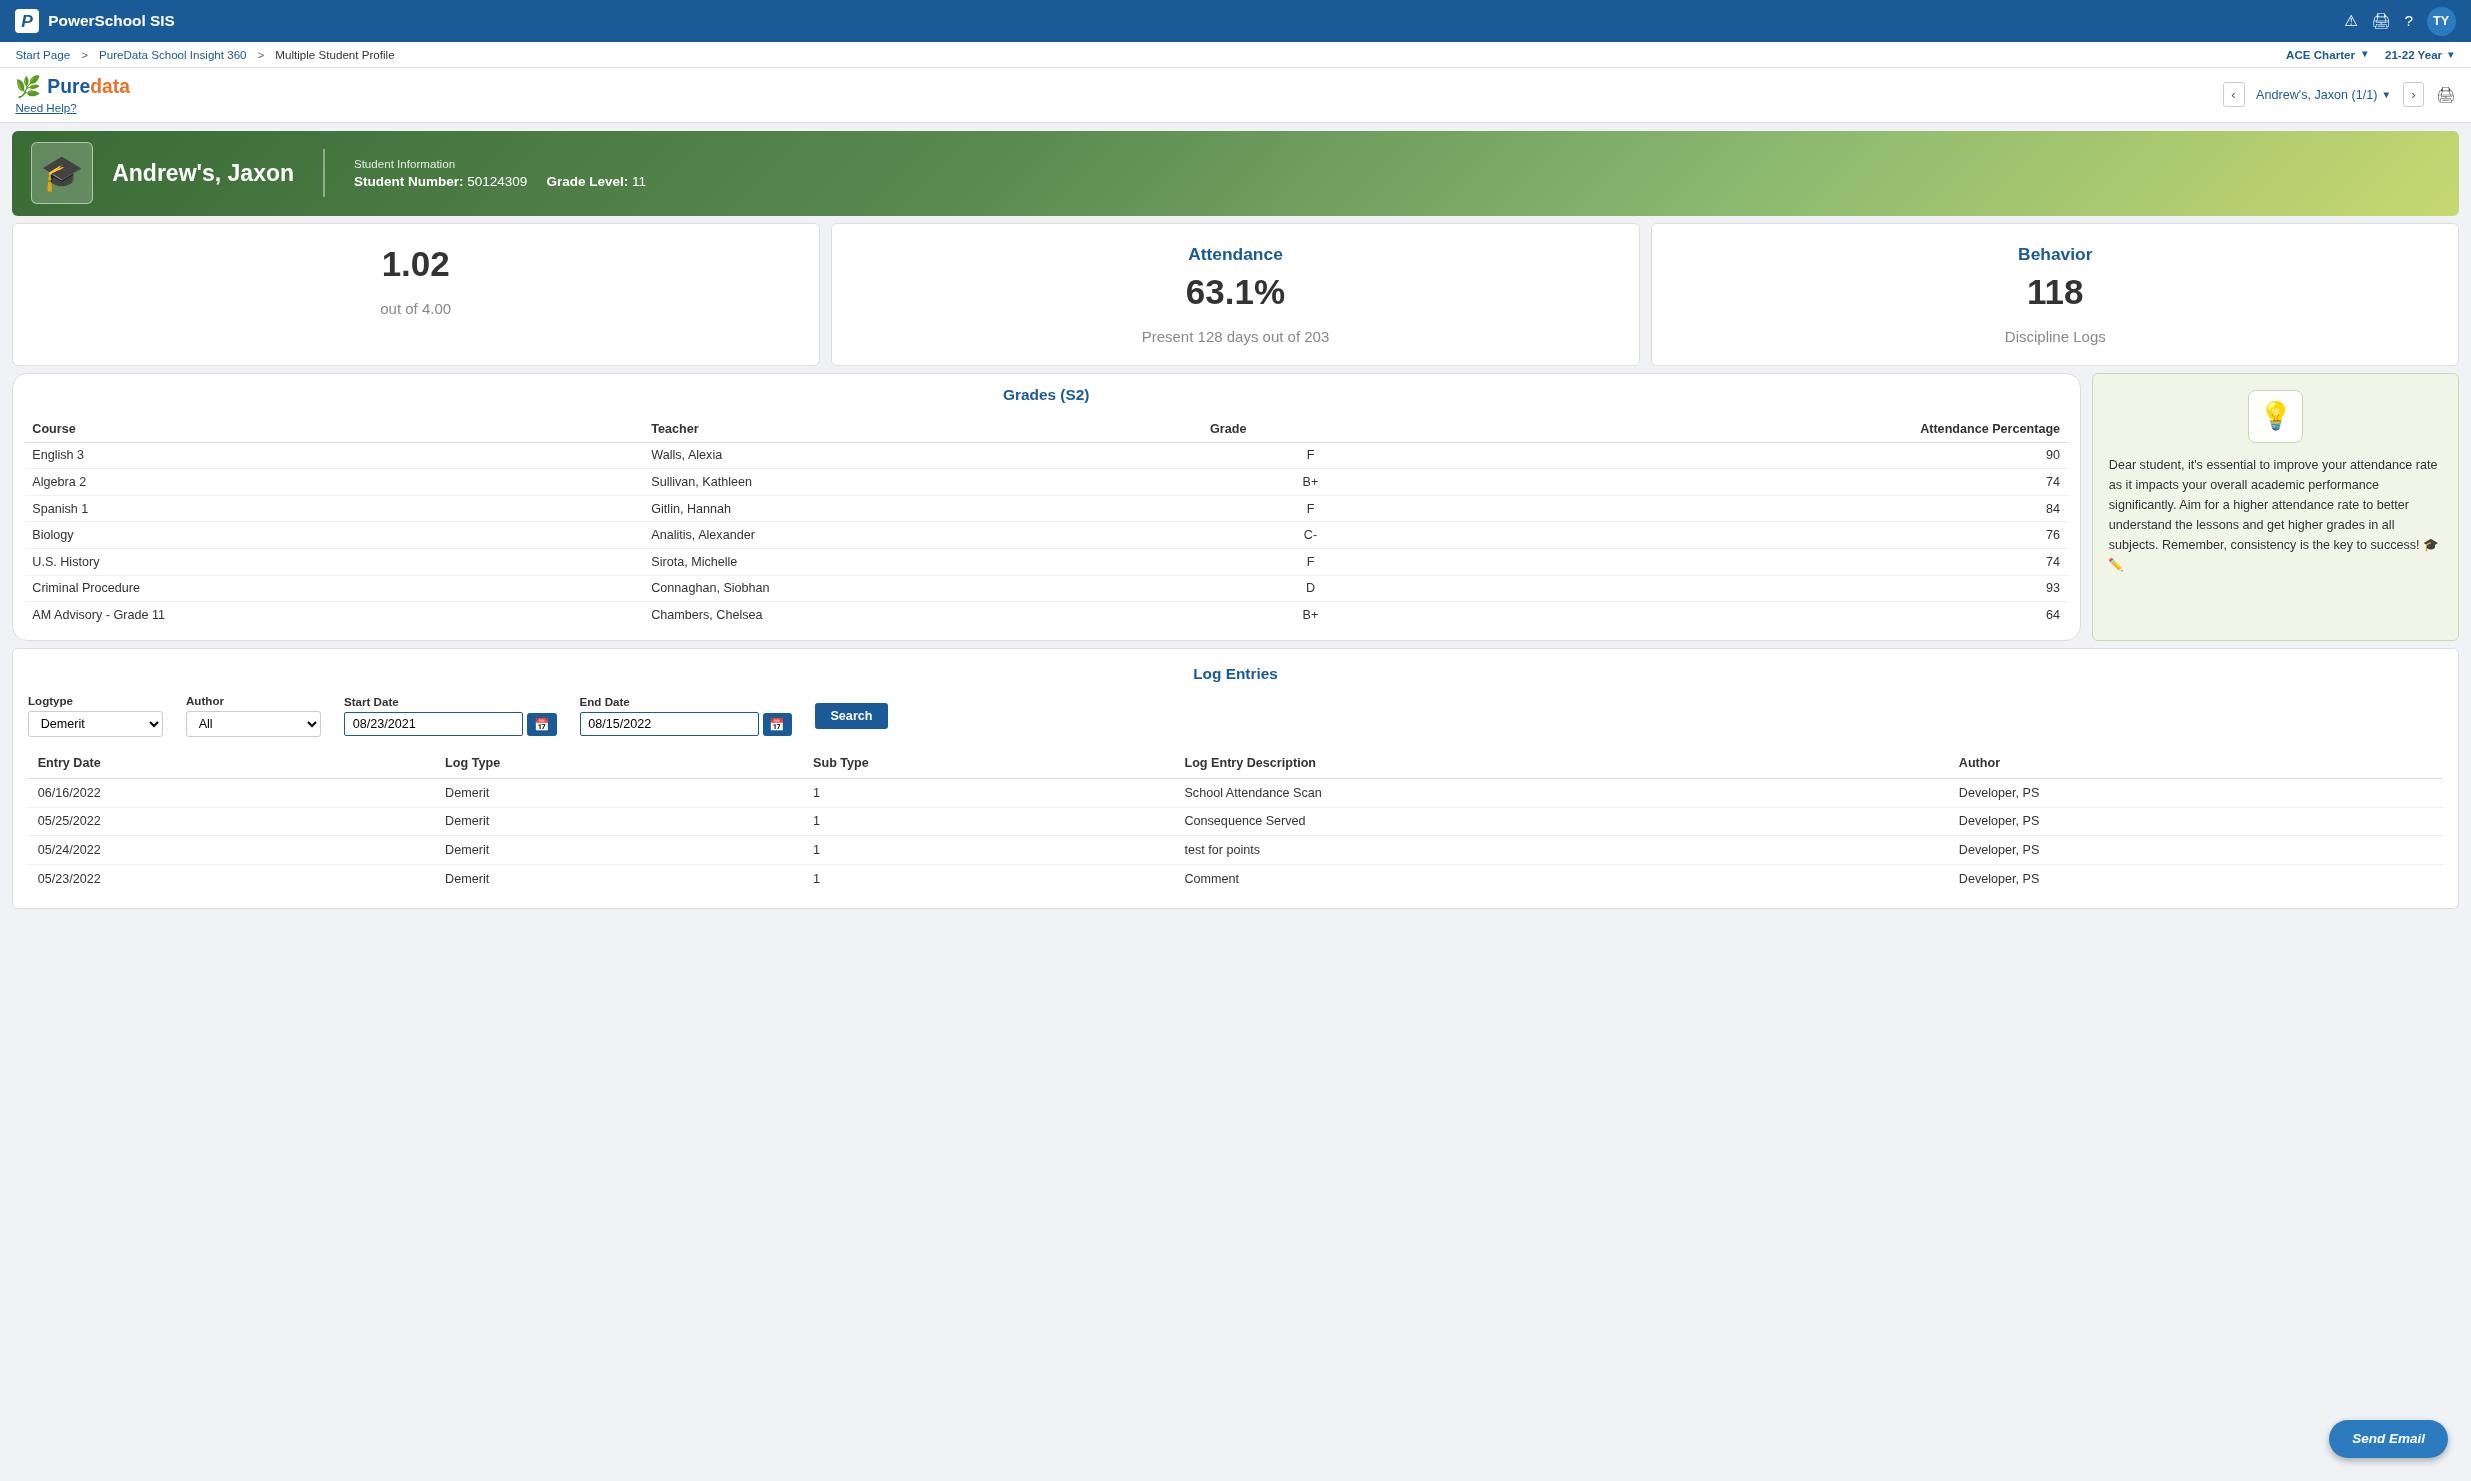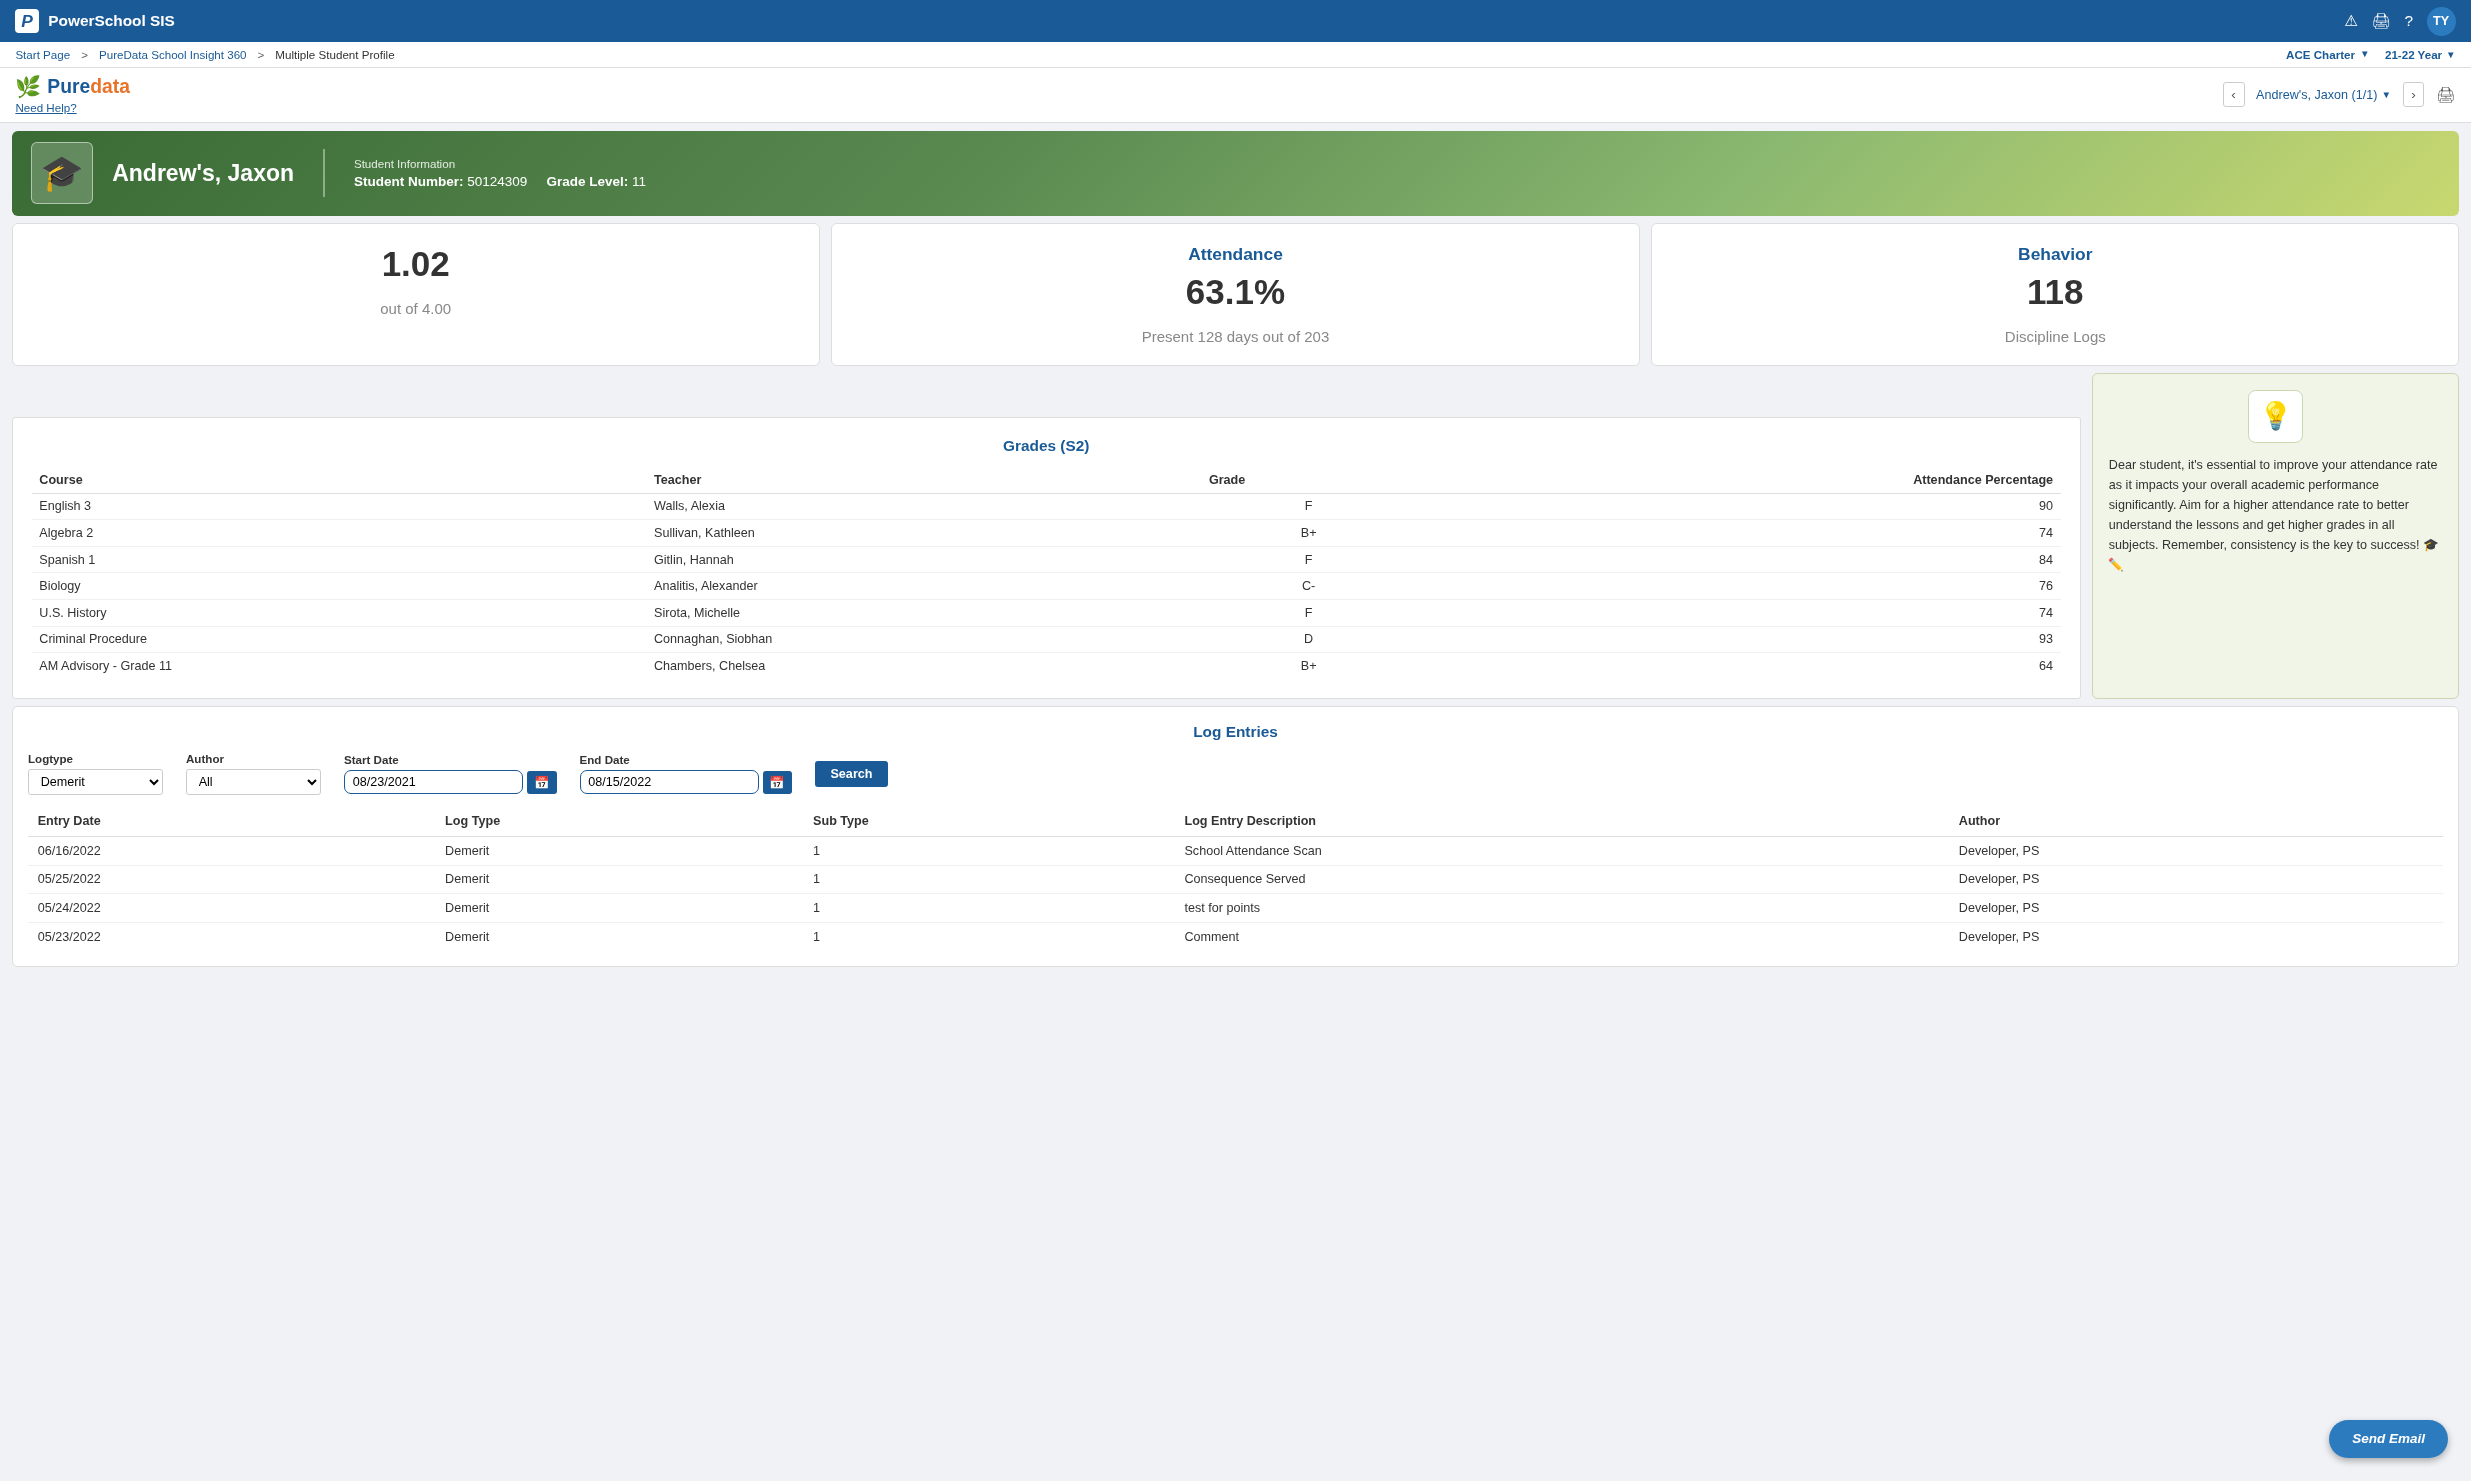--- a/index.html
+++ b/index.html
@@ -113,23 +113,22 @@
       display: flex;
       gap: 11.6px;
       margin: 7.7px 11.6px;
     }
 
     
     .grades-section {
       flex: 1;
       background: white;
       border: 1px solid #ddd;
-      border-radius: 3px;
-      padding: 19px;
-      margin-top: 44px;
+      border-radius: 15px;
+      padding: 12px;
     }
     .section-title { color: #1a5a96; font-size: 15.4px; font-weight: bold; text-align: center; margin-bottom: 11.6px; }
     .grades-table { width: 100%; border-collapse: collapse; }
     .grades-table th { text-align: left; padding: 5.8px 7.7px; font-weight: bold; border-bottom: 1px solid #ddd; font-size: 12.6px; }
     .grades-table th:last-child { text-align: right; }
     .grades-table td { padding: 5.8px 7.7px; border-bottom: 1px solid #f0f0f0; font-size: 12.6px; }
     .grades-table td:nth-child(3) { text-align: center; }
     .grades-table td:last-child { text-align: right; }
     .grades-table tr:last-child td { border-bottom: none; }
 
@@ -162,21 +161,21 @@
       background: white;
       border: 1px solid #ddd;
       border-radius: 5.8px;
       margin: 7.7px 11.6px;
       padding: 15.4px;
     }
     .log-filters { display: flex; align-items: center; gap: 23px; margin-bottom: 11.6px; flex-wrap: wrap; }
     .filter-group { display: flex; flex-direction: column; gap: 3.9px; }
     .filter-label { font-weight: bold; font-size: 11.6px; color: #333; }
     .filter-select { padding: 3.9px 7.7px; border: 1px solid #ccc; border-radius: 2.9px; font-size: 12.6px; min-width: 135px; cursor: pointer; background: white; }
-    .filter-input { padding: 3.9px 7.7px; border: 1px solid #1a5a96; border-radius: 7px; font-size: 12.6px; background: white; }
+    .filter-input { padding: 3.9px 7.7px; border: 1px solid #1a5a96; border-radius: 2px; font-size: 12.6px; background: white; }
     .date-input-group { display: flex; align-items: center; gap: 3.9px; }
     .cal-btn { background: #1a5a96; border: none; color: white; padding: 3.9px 6.8px; cursor: pointer; border-radius: 2.9px; font-size: 12.6px; }
     .search-btn { background: #1a5a96; color: white; border: none; padding: 5.8px 15.4px; border-radius: 2.9px; cursor: pointer; font-size: 12.6px; font-weight: bold; }
     .log-table { width: 100%; border-collapse: collapse; }
     .log-table th { text-align: left; padding: 7.7px 9.7px; font-weight: bold; border-bottom: 1.9px solid #ddd; font-size: 12.6px; }
     .log-table td { padding: 6.8px 9.7px; border-bottom: 1px solid #f0f0f0; font-size: 12.6px; }
     .log-table tr:last-child td { border-bottom: none; }
 
     
     .send-email-btn {

